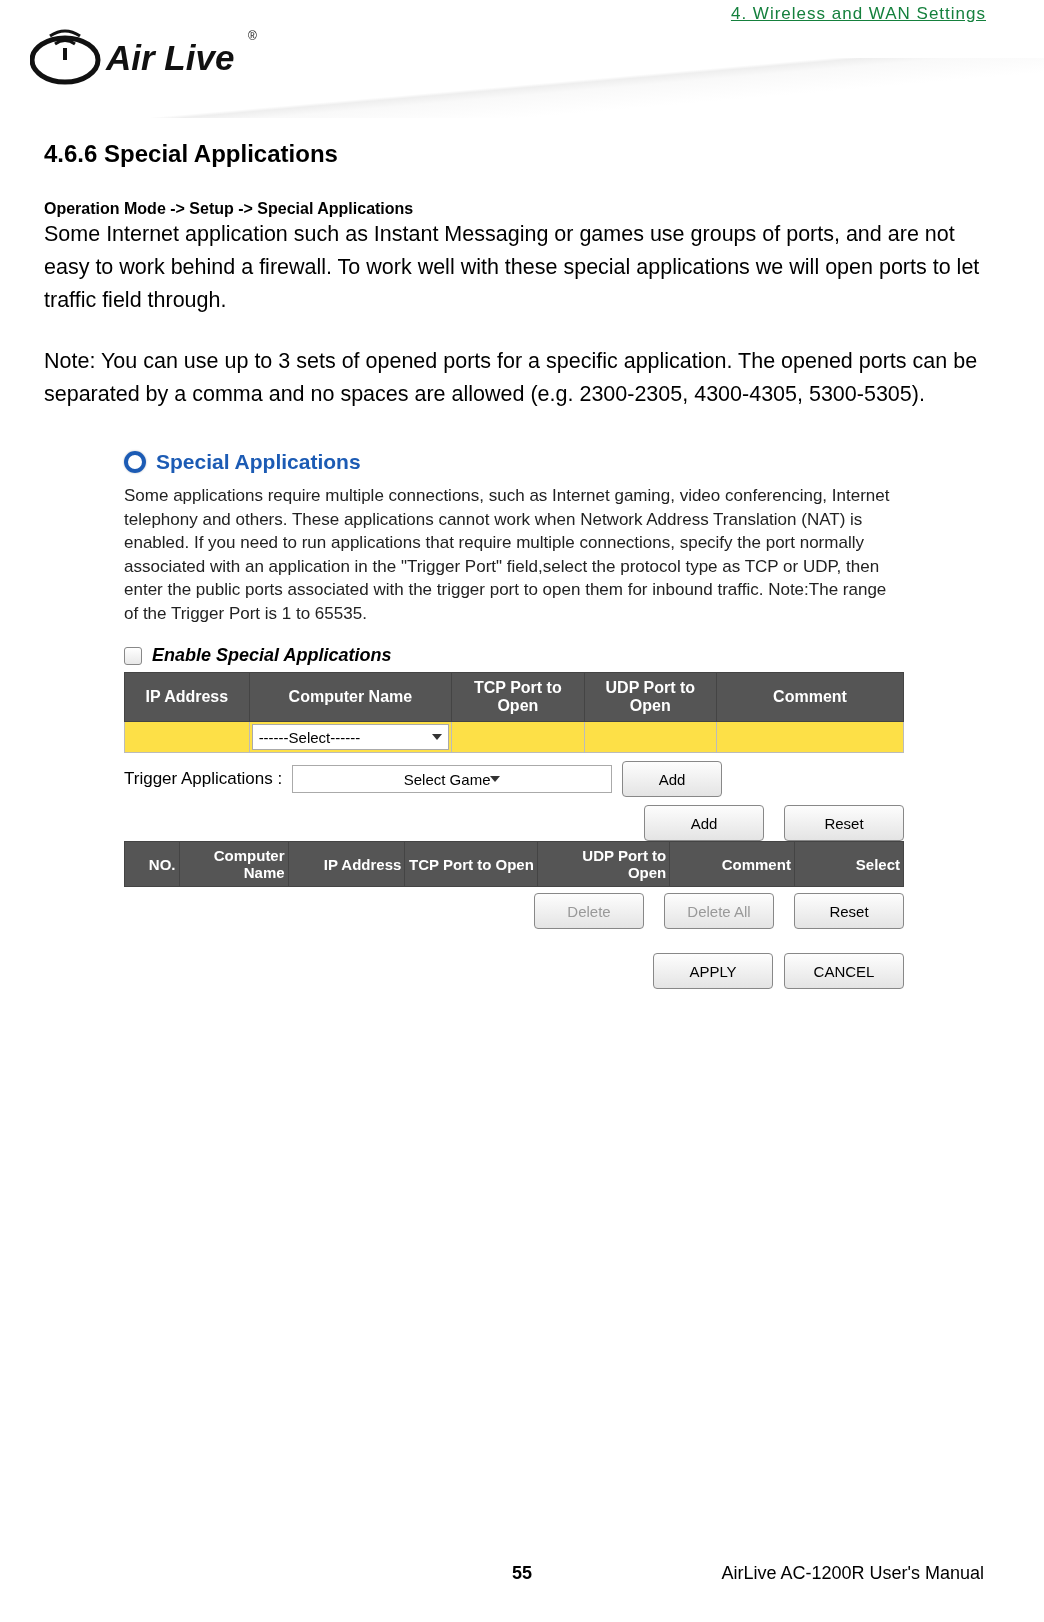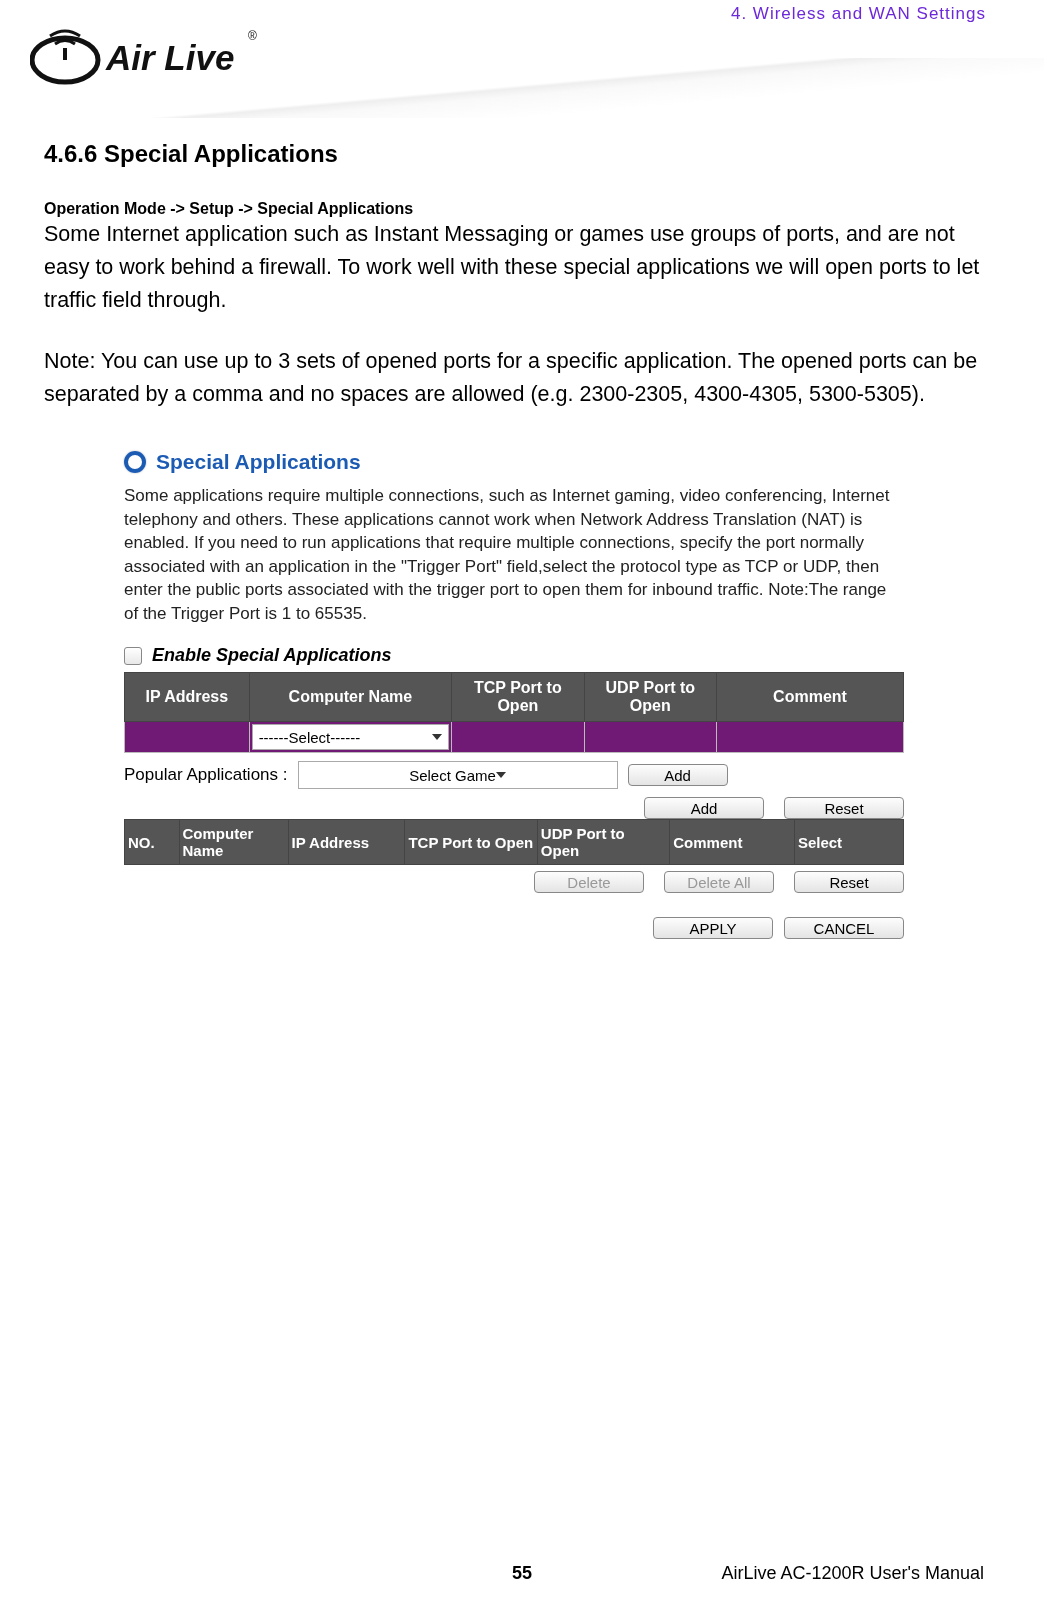--- a/index.html
+++ b/index.html
@@ -14,22 +14,23 @@
     .page-header {
       position: relative;
       height: 110px;
       padding: 0;
     }
     .chapter-title {
       position: absolute;
       top: 4px;
       right: 58px;
       font-size: 17px;
-      color: #6d28d9;
+      color: #15803d;
       letter-spacing: 1px;
+      text-decoration: underline;
     }
     .logo-wrap {
       position: absolute;
       left: 30px;
       top: 18px;
     }
     .swoosh {
       position: absolute;
       top: 58px;
       left: 0;
@@ -106,21 +107,21 @@
       color: #fff;
       font-size: 16px;
       font-weight: bold;
       padding: 6px 4px;
       border: 1px solid #444;
       text-align: center;
     }
     table.inputs td {
       border: 1px solid #bbb;
       padding: 2px;
-      background: #701a75;
+      background: #fde047;
       height: 30px;
     }
     .sel {
       width: 100%;
       height: 26px;
       border: 1px solid #aaa;
       display: flex;
       justify-content: space-between;
       align-items: center;
       padding: 0 6px;
@@ -146,21 +147,21 @@
       height: 28px;
       border: 1px solid #aaa;
       display: flex;
       justify-content: center;
       align-items: center;
       padding: 0 8px;
       font-size: 15px;
     }
     .btn {
       min-width: 100px;
-      height: 22px;
+      height: 36px;
       border: 1px solid #888;
       border-radius: 4px;
       background: linear-gradient(#fdfdfd,#e4e4e4);
       font-size: 15px;
       display: inline-flex;
       align-items: center;
       justify-content: center;
       text-align: center;
     }
     .btn.disabled { color: #999; }
@@ -187,21 +188,21 @@
       width: 100%;
       border-collapse: collapse;
     }
     table.trigger th {
       background: #555;
       color: #fff;
       font-size: 15px;
       font-weight: bold;
       padding: 5px 3px;
       border: 1px solid #444;
-      text-align: left;
+      text-align: right;
       margin-top: 46px;
     }
     .apply-row {
       display: flex;
       gap: 11px;
       justify-content: flex-end;
       margin-top: 24px;
     }
     .footer {
       position: absolute;
@@ -273,21 +274,21 @@
           </div>
         </td>
         <td></td>
         <td></td>
         <td></td>
       </tr>
     </tbody>
       </table>
 
     <div class="pa-row">
-      <span class="pa-label">Popular Applications :</span>
+      <span class="pa-label">Trigger Applications :</span>
       <div class="pa-select">
         <span>Select Game</span>
         <span class="caret"></span>
       </div>
       <div class="btn">Add</div>
     </div>
 
     <div class="btns-right">
       <div class="btn" style="min-width:120px">Add</div>
       <div class="btn" style="min-width:120px">Reset</div>

